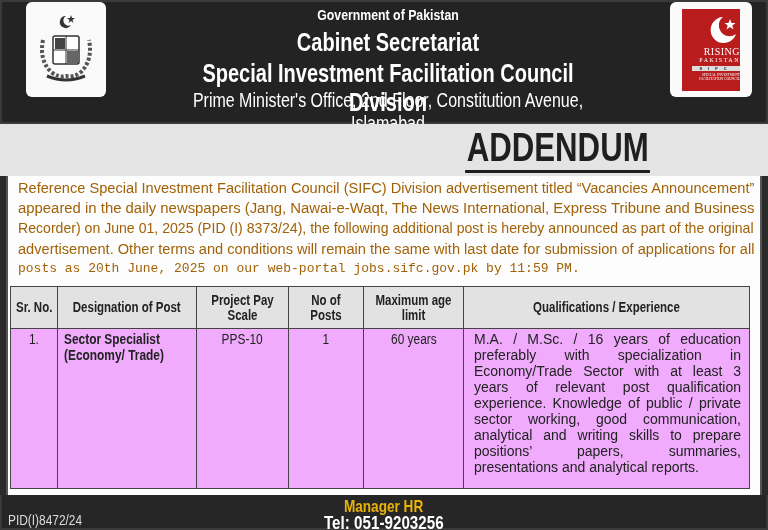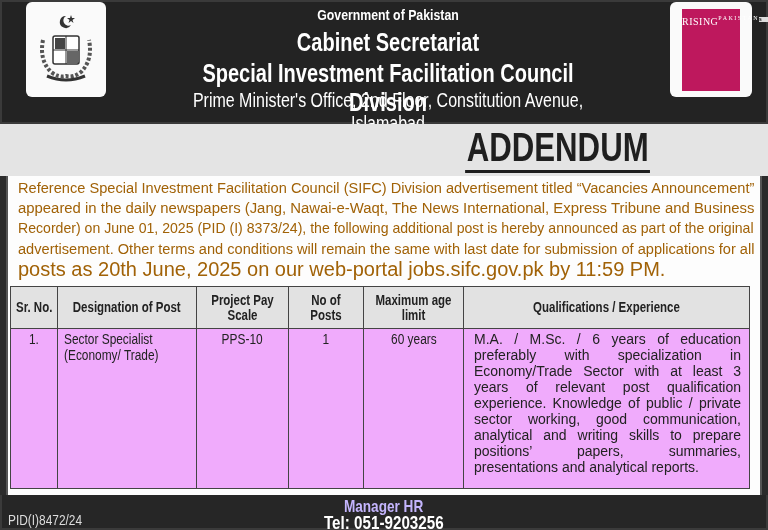--- a/index.html
+++ b/index.html
@@ -4,21 +4,21 @@
 <style>
   * { box-sizing: border-box; margin: 0; padding: 0; }
   html, body { width: 768px; height: 530px; overflow: hidden; background: #2a2a2a; }
   body { font-family: "Liberation Sans", "DejaVu Sans", sans-serif; color: #1d1d1d; }
   .page { position: relative; width: 768px; height: 530px; background: #2b2b2b; }
 
   
   .header { position: absolute; left: 0; top: 0; width: 768px; height: 124px; background: #232323; border: 2px solid #3a3a3a; }
   .emblem-box { position: absolute; left: 26px; top: 2px; width: 80px; height: 95px; background: #fafafa; border-radius: 6px; display: flex; align-items: center; justify-content: center; }
   .sifc-box { position: absolute; left: 670px; top: 2px; width: 82px; height: 95px; background: #fafafa; border-radius: 6px; display: flex; align-items: center; justify-content: center; }
-  .sifc-inner { width: 58px; height: 82px; background: #be185d; display: flex; flex-direction: row; align-items: flex-start; justify-content: flex-start; padding-top: 6px; color: #fff; }
+  .sifc-inner { width: 58px; height: 82px; background: #b91c1c; display: flex; flex-direction: column; align-items: flex-end; justify-content: flex-start; padding-top: 6px; color: #fff; }
   .sifc-rising { font-family: "Liberation Serif", serif; font-size: 10px; letter-spacing: 0.5px; line-height: 10px; margin-top: 2px; }
   .sifc-pak { font-family: "Liberation Serif", serif; font-size: 6px; letter-spacing: 1.5px; line-height: 7px; }
   .sifc-bar { width: 48px; height: 5px; background: #ddd; margin: 2px 0; color:#111; font-size: 4px; line-height: 5px; text-align: center; letter-spacing: 6px; font-weight: bold; }
   .sifc-small { font-family: "Liberation Serif", serif; font-size: 3.6px; line-height: 4.5px; text-align: center; }
 
   .h-lines { position: absolute; left: 110px; width: 556px; text-align: center; color: #fff; }
   .h-gov { top: 6px; font-size: 15px; font-weight: bold; font-family: "Liberation Sans Narrow", "Liberation Sans", sans-serif; transform: scaleX(0.82); letter-spacing: 0; }
   .h-cab { top: 28px; font-size: 25px; font-weight: bold; transform: scaleX(0.8); }
   .h-sifc { top: 59px; font-size: 25px; font-weight: bold; transform: scaleX(0.8); }
   .h-addr { top: 89px; font-size: 20px; font-weight: normal; transform: scaleX(0.8); }
@@ -33,29 +33,29 @@
   .para { position: absolute; left: 10px; top: 2px; width: 736px; font-size: 15.2px; line-height: 20.2px; text-align: justify; color: #a16207; font-family: "Liberation Sans", sans-serif; }
   .para .ln { display: block; text-align: justify; text-align-last: justify; white-space: nowrap; transform-origin: left; }
   .para .ln.last { text-align-last: left; }
 
   table.posts { position: absolute; left: 2px; top: 110px; width: 740px; border-collapse: collapse; background: #f0abfc; }
   table.posts th, table.posts td { border: 1.5px solid #444; color: #222; }
   table.posts th { background: #e2e2e2; font-weight: bold; font-size: 14px; line-height: 15px; height: 42px; text-align: center; vertical-align: middle; }
   table.posts th .sq { display: inline-block; transform: scaleX(0.82); }
   table.posts td { vertical-align: top; font-size: 14px; line-height: 16px; padding-top: 2px; height: 160px; }
   td.c-center { text-align: center; }
-  td.desig { font-weight: normal; padding-left: 6px; }
+  td.desig { font-weight: bold; padding-left: 6px; }
   td.desig .sq, td.c-center .sq { display: inline-block; transform: scaleX(0.85); transform-origin: left top; }
   td.c-center .sq { transform-origin: center top; }
   td.qual { padding: 2px 8px 0 10px; font-size: 13.6px; line-height: 19.6px; text-align: justify; }
   td.qual b { font-weight: normal; }
 
   
   .footer { position: absolute; left: 0; top: 495px; width: 768px; height: 35px; background: #262626; border: 2px solid #3a3a3a; border-top: none; }
-  .f-mgr { position: absolute; left: 0; width: 768px; top: 497px; text-align: center; color: #c4b5fd; font-weight: bold; font-size: 17px; }
+  .f-mgr { position: absolute; left: 0; width: 768px; top: 497px; text-align: center; color: #eab308; font-weight: bold; font-size: 17px; }
   .f-tel { position: absolute; left: 0; width: 768px; top: 512px; text-align: center; color: #fff; font-weight: bold; font-size: 19px; }
   .f-mgr span, .f-tel span { display: inline-block; transform: scaleX(0.8); }
   .f-pid { position: absolute; left: 8px; top: 512px; color: #ddd; font-size: 14px; }
   .f-pid span { display: inline-block; transform: scaleX(0.85); transform-origin: left; }
 </style>
 </head>
 <body>
 
 <div class="page">
 
@@ -98,21 +98,21 @@
   <div class="addendum">
     <span>ADDENDUM</span>
   </div>
 
   <div class="content">
     <div class="para">
       <span class="ln" style="transform: scaleX(0.962092);">Reference Special Investment Facilitation Council (SIFC) Division advertisement titled “Vacancies Announcement”</span>
       <span class="ln" style="transform: scaleX(0.980027);">appeared in the daily newspapers (Jang, Nawai-e-Waqt, The News International, Express Tribune and Business</span>
       <span class="ln" style="font-size: 14.2px; transform: scaleX(0.993252);">Recorder) on June 01, 2025 (PID (I) 8373/24), the following additional post is hereby announced as part of the original</span>
       <span class="ln" style="transform: scaleX(0.960836);">advertisement. Other terms and conditions will remain the same with last date for submission of applications for all</span>
-      <span class="ln last" style="font-size:20px;">posts as 20th June, 2025 on our web-portal jobs.sifc.gov.pk by 11:59 PM.</span>
+      <span class="ln last" style="font-size:13px;font-family:Liberation Mono, monospace;">posts as 20th June, 2025 on our web-portal jobs.sifc.gov.pk by 11:59 PM.</span>
     </div>
 
     <table class="posts">
       <colgroup>
         <col style="width:47px">
           <col style="width:139px">
           <col style="width:92px">
           <col style="width:75px">
           <col style="width:100px">
           <col>
@@ -130,21 +130,21 @@
       <tbody>
         <tr>
           <td class="c-center"><span class="sq">1.</span></td>
           <td class="desig">
             <span class="sq">Sector Specialist</span><br>
             <span class="sq">(Economy/ Trade)</span>
           </td>
           <td class="c-center"><span class="sq">PPS-10</span></td>
           <td class="c-center"><span class="sq">1</span></td>
           <td class="c-center"><span class="sq">60 years</span></td>
-          <td class="qual"><span>M.A. / M.Sc. / 6 years of education preferably with specialization in Economy/Trade Sector with at least </span><b>3 years</b><span> of relevant post qualification experience. Knowledge of public / private sector working, good communication, analytical and writing skills to prepare positions’ papers, summaries, presentations and analytical reports.</span></td>
+          <td class="qual"><span>M.A. / M.Sc. / 16 years of education preferably with specialization in Economy/Trade Sector with at least </span><b>3 years</b><span> of relevant post qualification experience. Knowledge of public / private sector working, good communication, analytical and writing skills to prepare positions’ papers, summaries, presentations and analytical reports.</span></td>
         </tr>
       </tbody>
     </table>
   </div>
 
   <div class="footer"></div>
   <div class="f-mgr"><span>Manager HR</span></div>
   <div class="f-tel"><span>Tel: 051-9203256</span></div>
   <div class="f-pid"><span>PID(I)8472/24</span></div>
 

